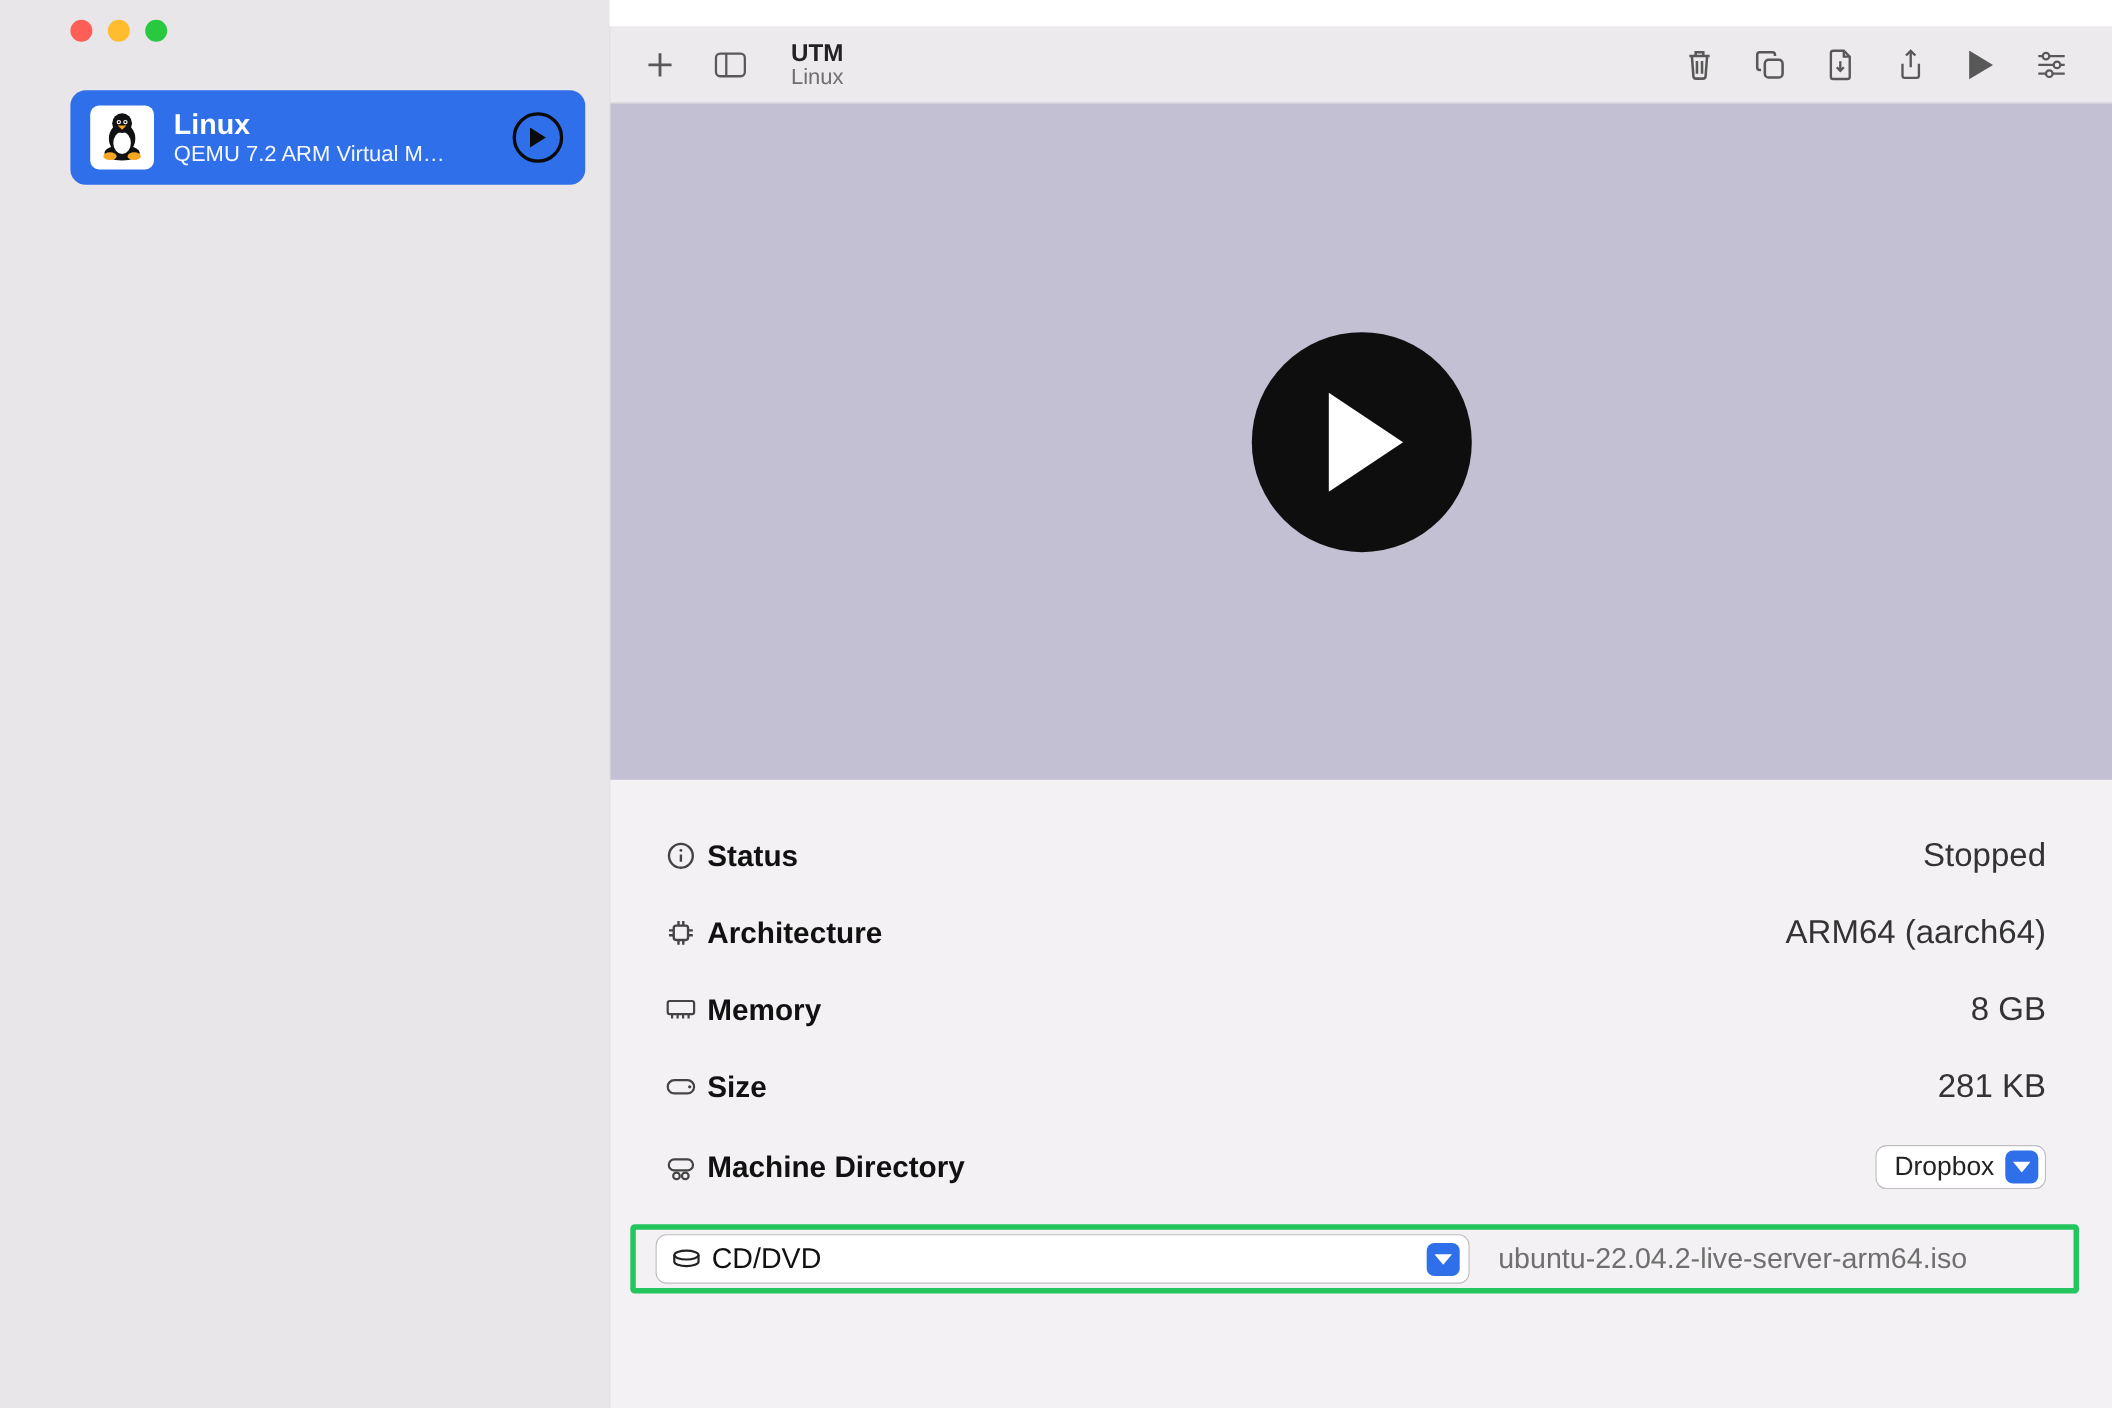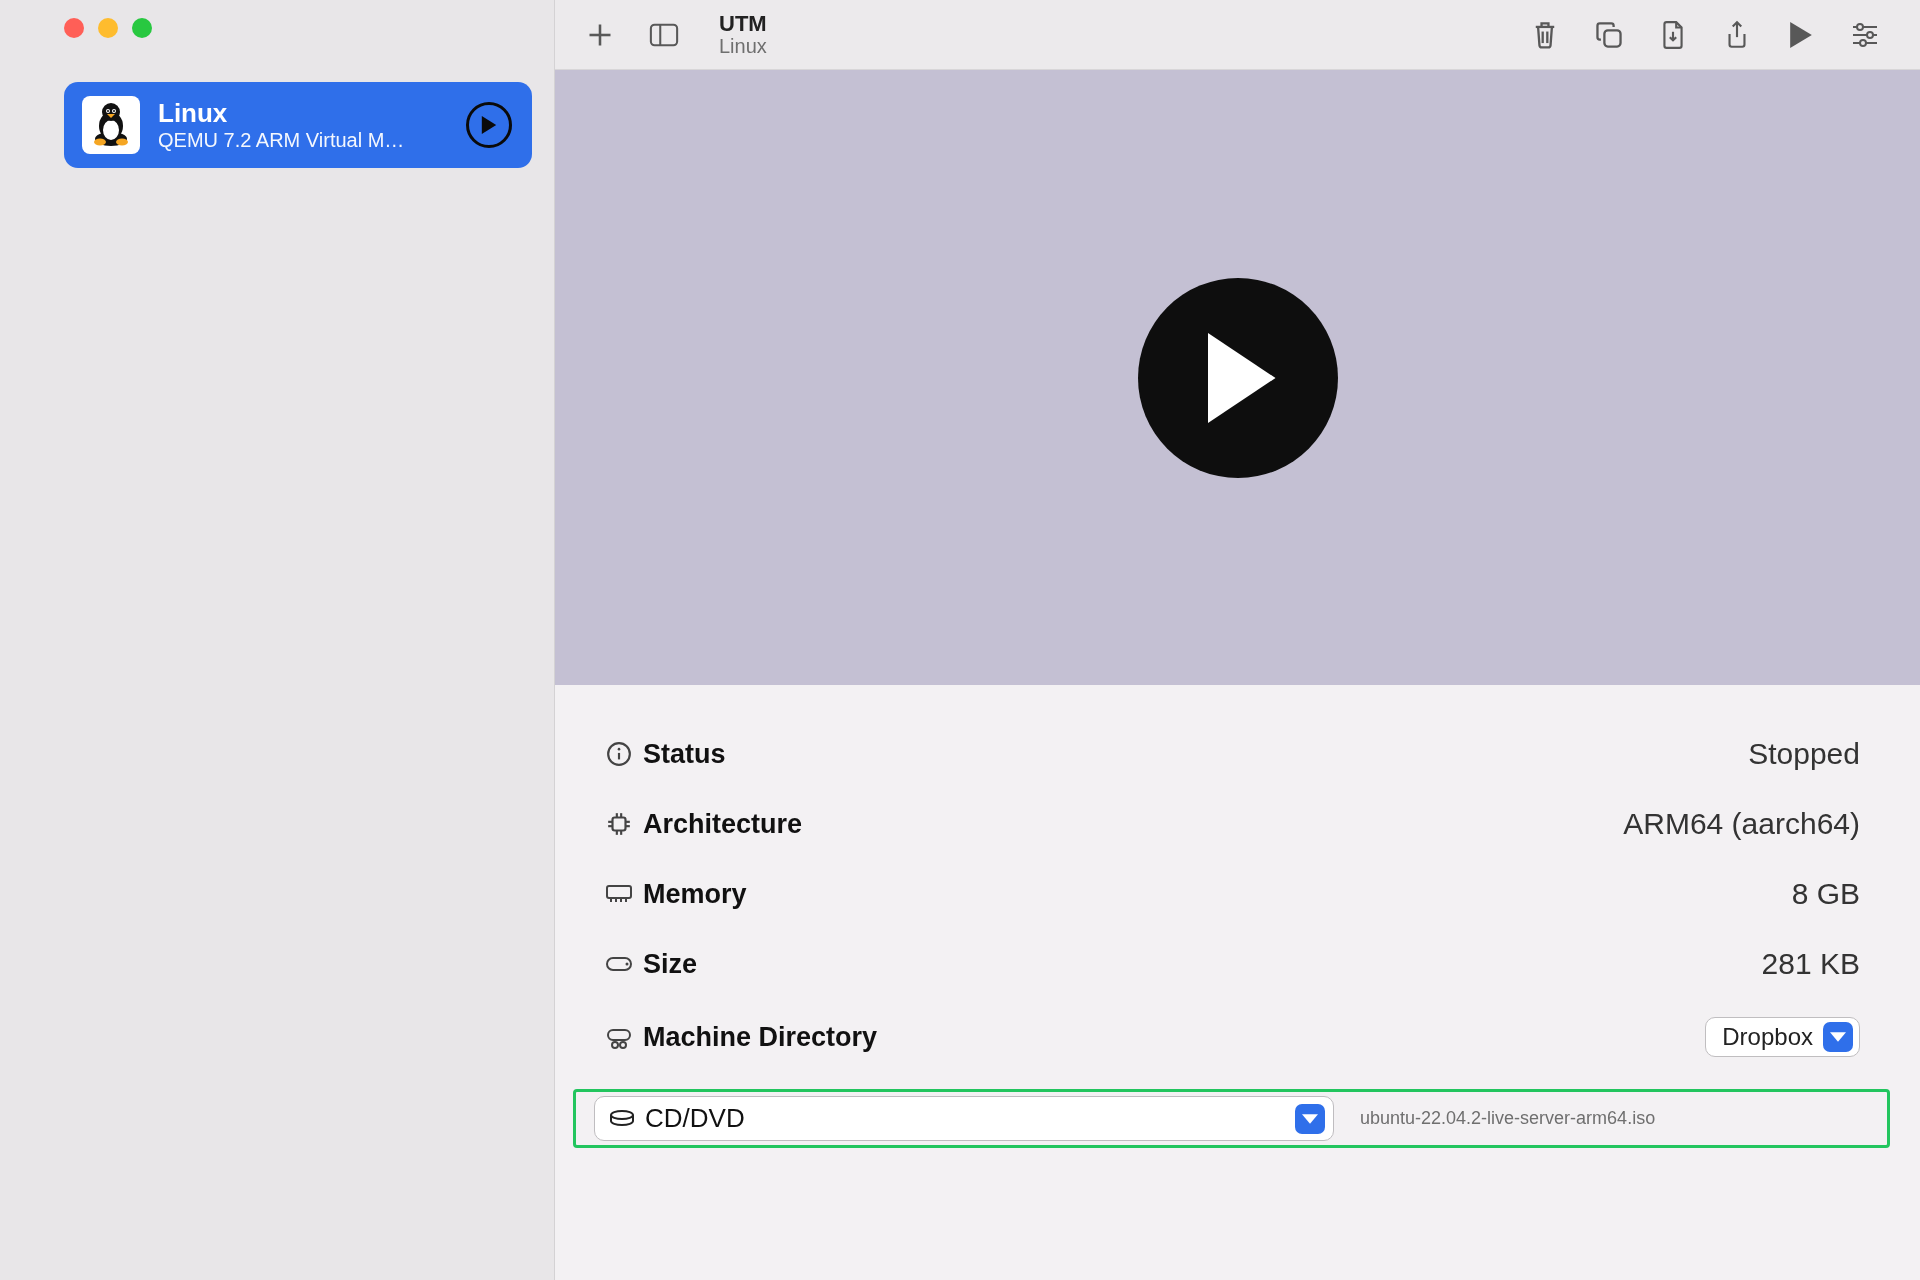--- a/index.html
+++ b/index.html
@@ -16,21 +16,21 @@
   .vm-list { padding: 22px 22px 0 64px; }
   .vm-item { background: #2f6fea; border-radius: 14px; padding: 14px 20px 14px 18px; display: flex; align-items: center; gap: 18px; color: #fff; }
   .vm-icon { width: 58px; height: 58px; background: #fff; border-radius: 8px; display:flex; align-items:center; justify-content:center;}
   .vm-text { flex: 1; min-width: 0; }
   .vm-name { font-size: 26px; font-weight: 700; }
   .vm-sub { font-size: 20px; opacity: 0.95; white-space: nowrap; overflow: hidden; text-overflow: ellipsis; }
   .vm-play { width: 46px; height: 46px; border: 3px solid #0a0a0a; border-radius: 50%; display:flex; align-items:center; justify-content:center; background: transparent;}
   .vm-play svg { fill:#0a0a0a; }
 
   
-  .main { flex: 1; display: flex; flex-direction: column; background: #f4f2f4; border-left: 1px solid #d4d2d4;}
+  .main { flex: 1; display: flex; flex-direction: column; background: #f4f2f4; border-left: 1px solid #d4d2d4; margin-top: 24px;}
   .toolbar { height: 70px; background: #eceaec; display: flex; align-items: center; padding: 0 40px 0 30px; gap: 34px; border-bottom: 1px solid #d8d6d8;}
   .tb-icon { width: 30px; height: 30px; display:flex; align-items:center; justify-content:center; color:#585858; }
   .tb-title-area { display:flex; flex-direction:column; margin-left: 6px; }
   .tb-title { font-size: 22px; font-weight: 700; color:#222; line-height:1.05;}
   .tb-subtitle { font-size: 20px; color:#6f6f6f; line-height:1.05;}
   .tb-spacer { flex: 1; }
 
   .preview { flex: 0 0 615px; background: #c4c0d3; display:flex; align-items:center; justify-content:center; }
   .big-play { width: 200px; height: 200px; border-radius: 50%; background: #0e0e0e; display:flex; align-items:center; justify-content:center;}
   .big-play svg { fill: #fff; }
@@ -40,26 +40,26 @@
   .row .ricon { width: 48px; display:flex; align-items:center; justify-content:center; color:#444;}
   .row .rlabel { font-weight: 700; color:#111; min-width: 260px; }
   .row .rfill { flex:1; }
   .row .rval { color:#333; font-size: 30px; text-align:right;}
 
   .shared-select { display:flex; align-items:center; background:#fff; border:1px solid #c0bec0; border-radius: 10px; padding: 4px 6px 4px 16px; gap:10px;}
   .shared-select span { font-size: 24px; color:#222; }
   .chev-btn { width:30px; height:30px; background:#2f6fea; border-radius:7px; display:flex; align-items:center; justify-content:center;}
   .chev-btn svg{ fill:#fff; width:16px; height:16px;}
 
-  .cd-row-wrap { margin:14px -30px 0 -22px; border: 3px solid #22c55e; border-radius:4px; padding: 4px 26px 4px 18px;}
+  .cd-row-wrap { margin:14px -30px 0 -22px; border: 5px solid #22c55e; border-radius:4px; padding: 4px 26px 4px 18px;}
   .cd-row { display:flex; align-items:center; gap: 16px; }
   .cd-select { flex:0 0 740px; display:flex; align-items:center; background:#fff; border:1px solid #bfbdc0; border-radius: 10px; padding: 6px 8px 6px 14px;}
   .cd-select .cds-label { font-size: 26px; color:#111; margin-left: 10px;}
   .cd-select .cds-fill{flex:1;}
-  .cd-file { flex:1; color:#6f6f6f; font-size: 18px; text-align:left; padding-left:10px; white-space:nowrap; overflow:hidden; text-overflow:ellipsis;}
+  .cd-file { flex:1; color:#6f6f6f; font-size: 26px; text-align:left; padding-left:10px; white-space:nowrap; overflow:hidden; text-overflow:ellipsis;}
 
   svg { display:block; }
 </style>
 </head>
 <body>
 
 <div class="app">
 
   <div class="sidebar">
     <div class="traffic-lights">

